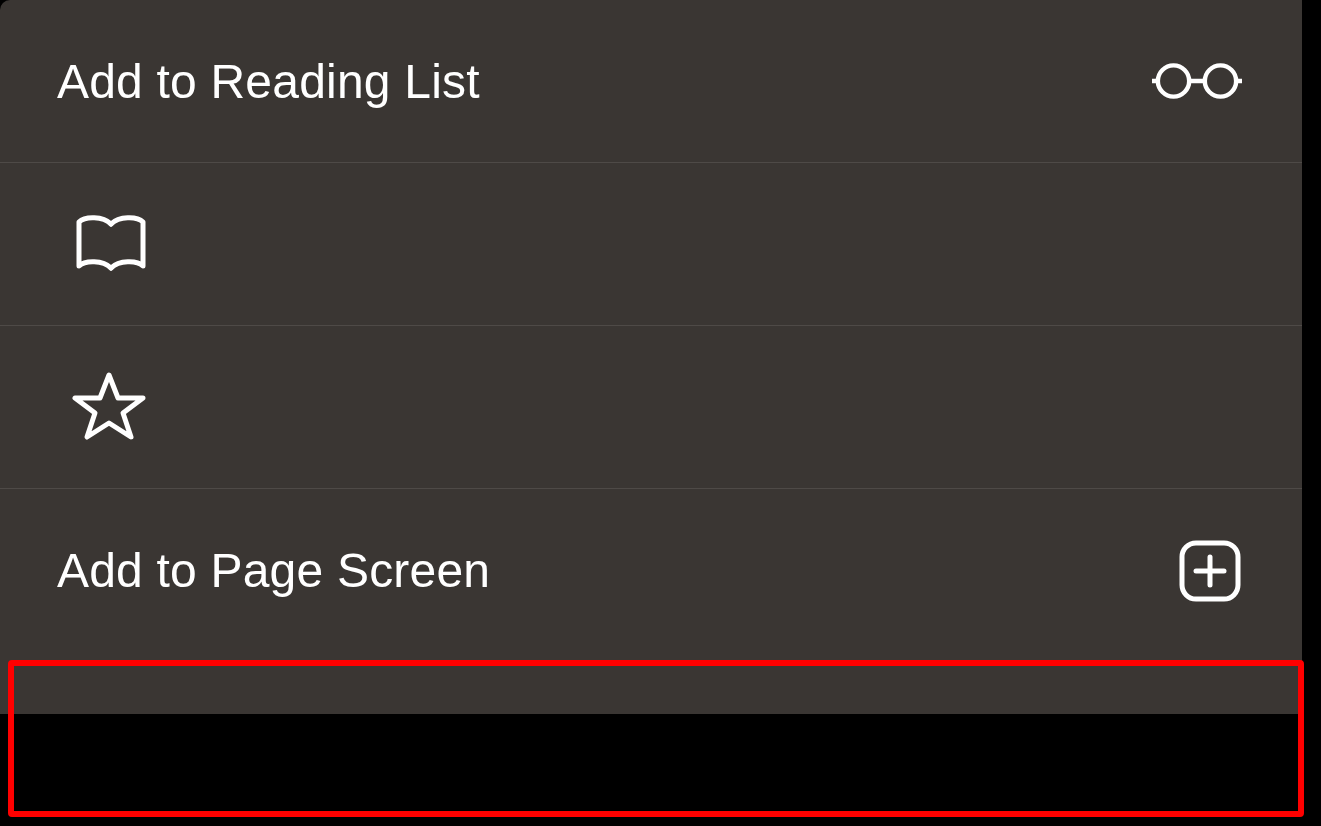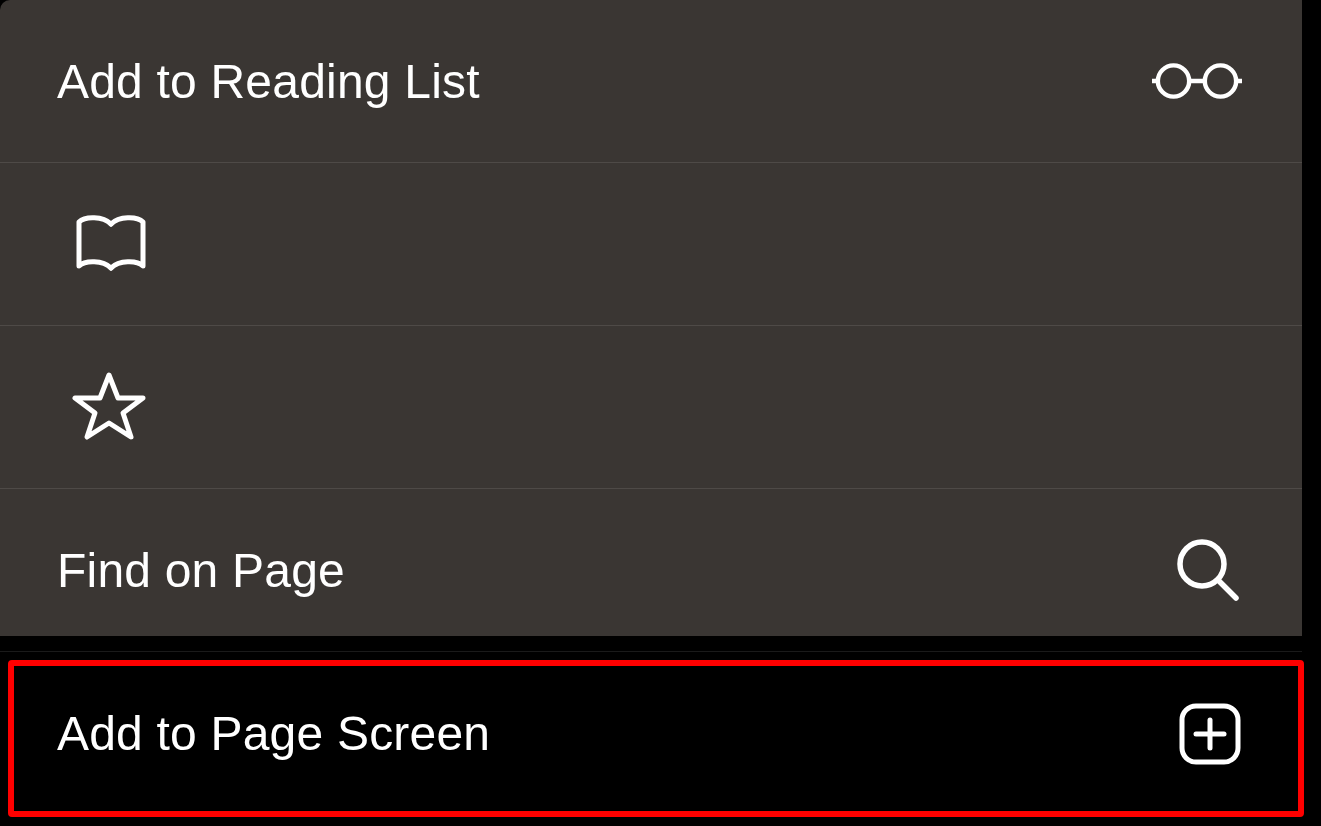--- a/index.html
+++ b/index.html
@@ -7,21 +7,21 @@
     padding: 0;
     width: 1321px;
     height: 826px;
     background: #000;
     font-family: -apple-system, "SF Pro Text", "Helvetica Neue", Arial, sans-serif;
     -webkit-font-smoothing: antialiased;
   }
   .sheet {
     position: relative;
     width: 1302px;
-    height: 636px;
+    height: 714px;
     background: #3a3633;
     border-top-left-radius: 10px;
     border-bottom-left-radius: 0;
     box-sizing: border-box;
   }
   .menu-list {
     display: flex;
     flex-direction: column;
   }
   .menu-item {
@@ -98,29 +98,20 @@
     </div>
 
     <div class="menu-item">
       <span class="menu-icon">
         <svg width="76" height="72" viewBox="0 0 76 72" fill="none" stroke="#ffffff" stroke-width="5" stroke-linejoin="round" stroke-linecap="round">
           <path d="M38 4 L47 27 L72 27 L52 42 L60 66 L38 52 L16 66 L24 42 L4 27 L29 27 Z"></path>
         </svg>
       </span>
     </div>
 
-    <div class="menu-item">
-      <span class="menu-label">Find on Page</span>
-      <span class="menu-icon">
-        <svg width="68" height="68" viewBox="0 0 68 68" fill="none" stroke="#ffffff" stroke-width="5.5" stroke-linecap="round">
-          <circle cx="28" cy="28" r="22"></circle>
-          <line x1="45" y1="45" x2="62" y2="62"></line>
-        </svg>
-      </span>
-    </div>
 
     <div class="menu-item">
       <span class="menu-label">Add to Page Screen</span>
       <span class="menu-icon">
         <svg width="64" height="64" viewBox="0 0 64 64" fill="none" stroke="#ffffff" stroke-width="5" stroke-linecap="round" stroke-linejoin="round">
           <rect x="4" y="4" width="56" height="56" rx="14" ry="14"></rect>
           <line x1="32" y1="18" x2="32" y2="46"></line>
           <line x1="18" y1="32" x2="46" y2="32"></line>
         </svg>
       </span>

